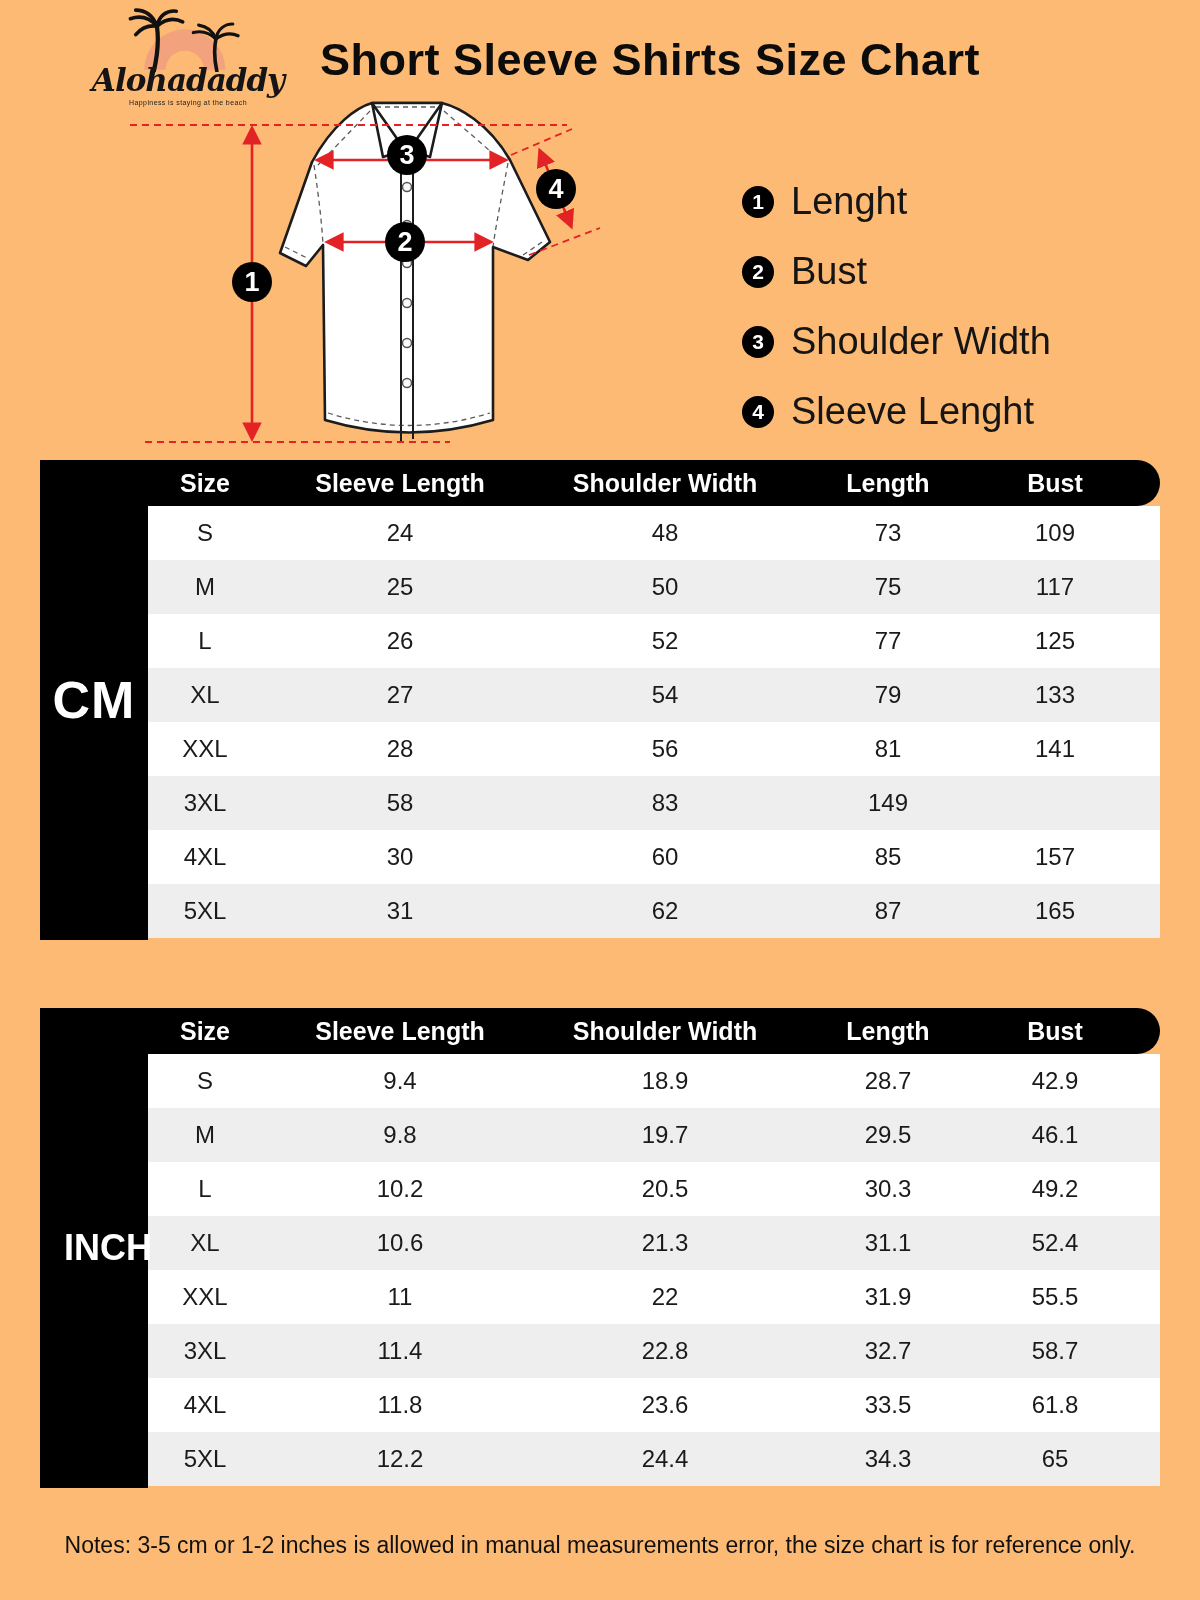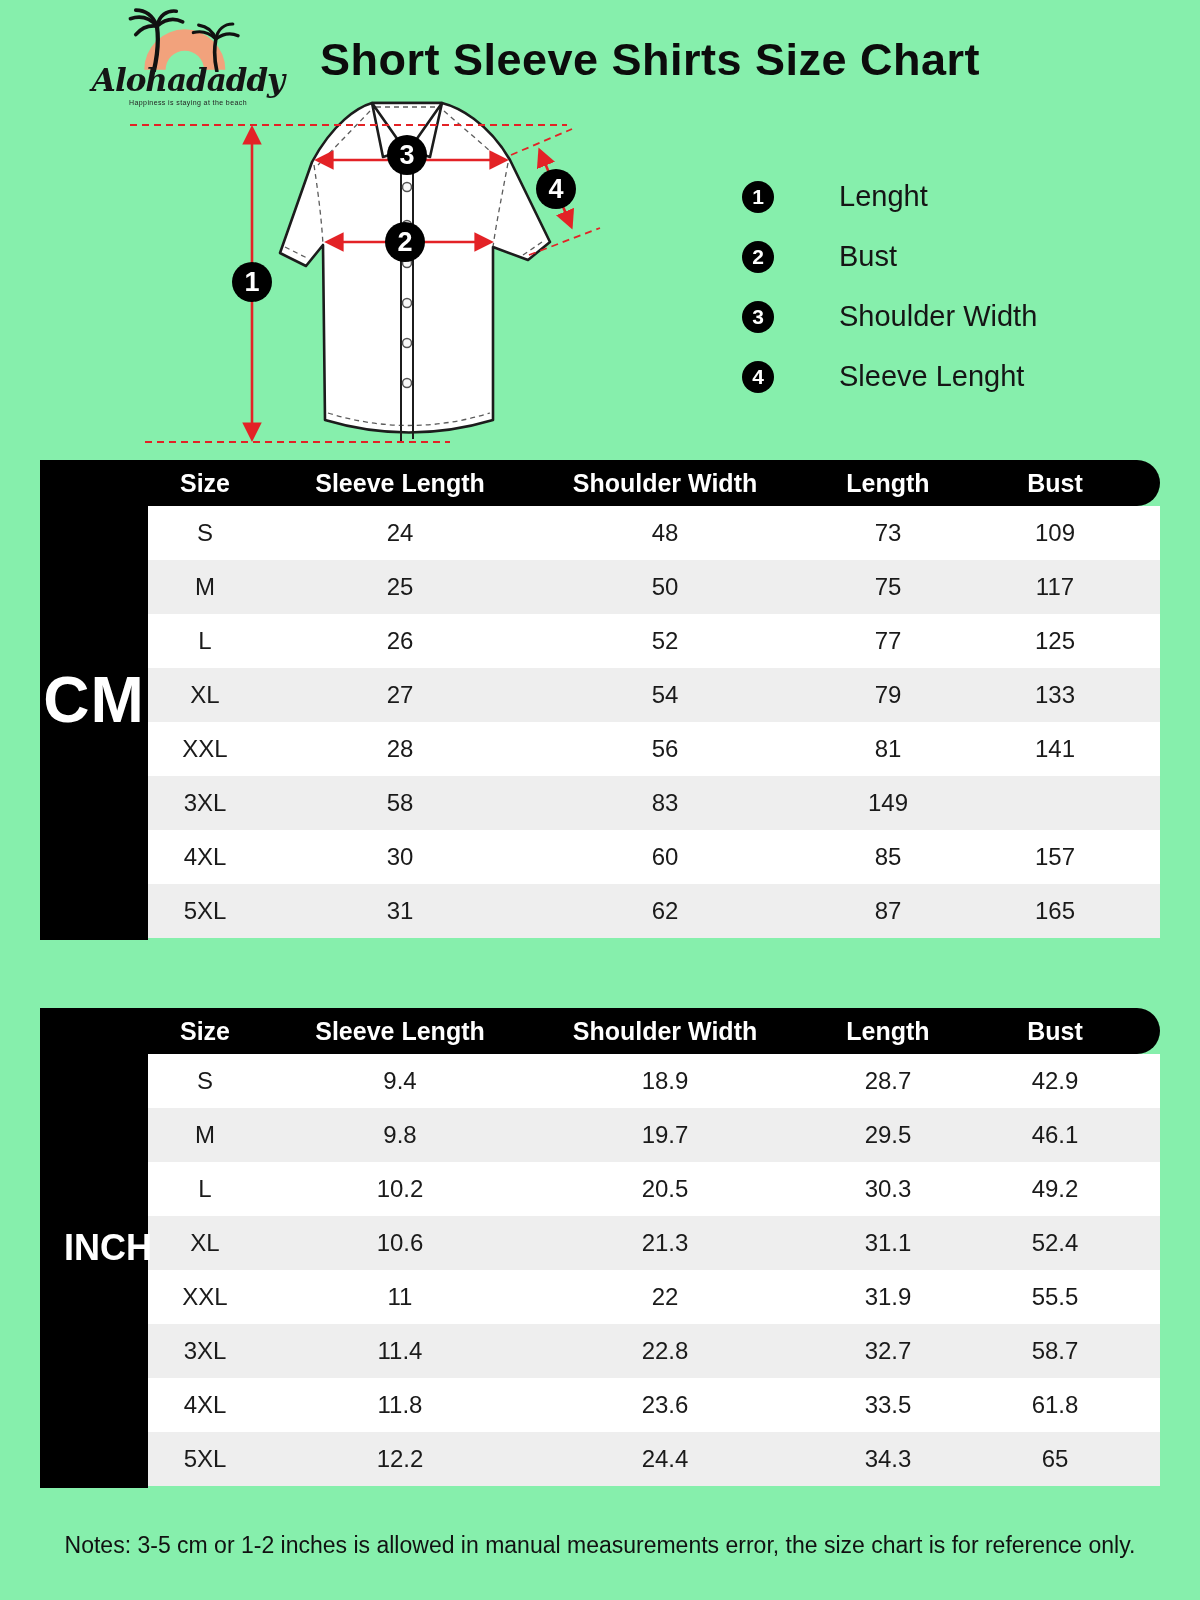--- a/index.html
+++ b/index.html
@@ -1,44 +1,44 @@
 <!DOCTYPE html>
 <html><head>
 <meta charset="utf-8">
 <style>
   * { margin:0; padding:0; box-sizing:border-box; }
   html,body { background:#ffffff; }
   body { font-family:"Liberation Sans", sans-serif; color:#111; }
-  .page { position:relative; width:1200px; height:1600px; margin:0 auto; background:#86efac; overflow:hidden; }
+  .page { position:relative; width:1200px; height:1600px; margin:0 auto; background:#fdba74; overflow:hidden; }
 
   
   .logo { position:absolute; left:88px; top:8px; width:200px; text-align:center; }
   .logo svg { display:block; margin:0 auto; }
   .logo-text { font-family:"DejaVu Serif", serif; font-style:italic; font-weight:bold;
                font-size:31px; letter-spacing:-1px; margin-top:-10px; color:#151515; }
   .logo-tagline { font-size:7px; letter-spacing:.4px; color:#222; margin-top:1px; }
 
   
   .title { position:absolute; top:34px; left:290px; width:720px; text-align:center;
            font-size:45px; font-weight:bold; color:#0c0c0c; letter-spacing:.5px; }
 
   
   .shirt { position:absolute; left:120px; top:95px; width:500px; height:360px; }
 
   .legend { position:absolute; left:742px; top:180px; display:flex; flex-direction:column; gap:27px; }
   .legend-item { display:flex; align-items:center; gap:17px; }
   .badge { width:32px; height:32px; border-radius:50%; background:#000; color:#fff;
            font-weight:bold; font-size:21px; display:flex; align-items:center; justify-content:center; flex:0 0 auto; }
-  .legend-label { font-size:29px; color:#151515;margin-left:48px; }
+  .legend-label { font-size:38px; color:#151515; }
 
   
   .size-table { position:absolute; left:40px; width:1120px; height:480px; }
   .unit { position:absolute; left:0; top:0; bottom:0; width:108px; background:#000;
           color:#fff; font-weight:bold; display:flex; align-items:center; justify-content:center; }
-  .cm .unit { font-size:64px; letter-spacing:1px; }
+  .cm .unit { font-size:52px; letter-spacing:1px; }
   .inch .unit { font-size:36px; letter-spacing:0;padding-left:28px; }
   .t-head { height:46px; background:#000; color:#fff; font-weight:bold; font-size:25px;
             border-radius:0 26px 26px 0; padding-left:108px; display:grid;
             grid-template-columns:114px 276px 254px 192px 142px; align-items:center; text-align:center; }
   .t-body { margin-left:108px; }
   .tr { display:grid; grid-template-columns:114px 276px 254px 192px 142px; height:54px;
         align-items:center; text-align:center; font-size:24px; color:#1a1a1a; background:#fff; }
   .tr.alt { background:#eeeeee; }
 
   

